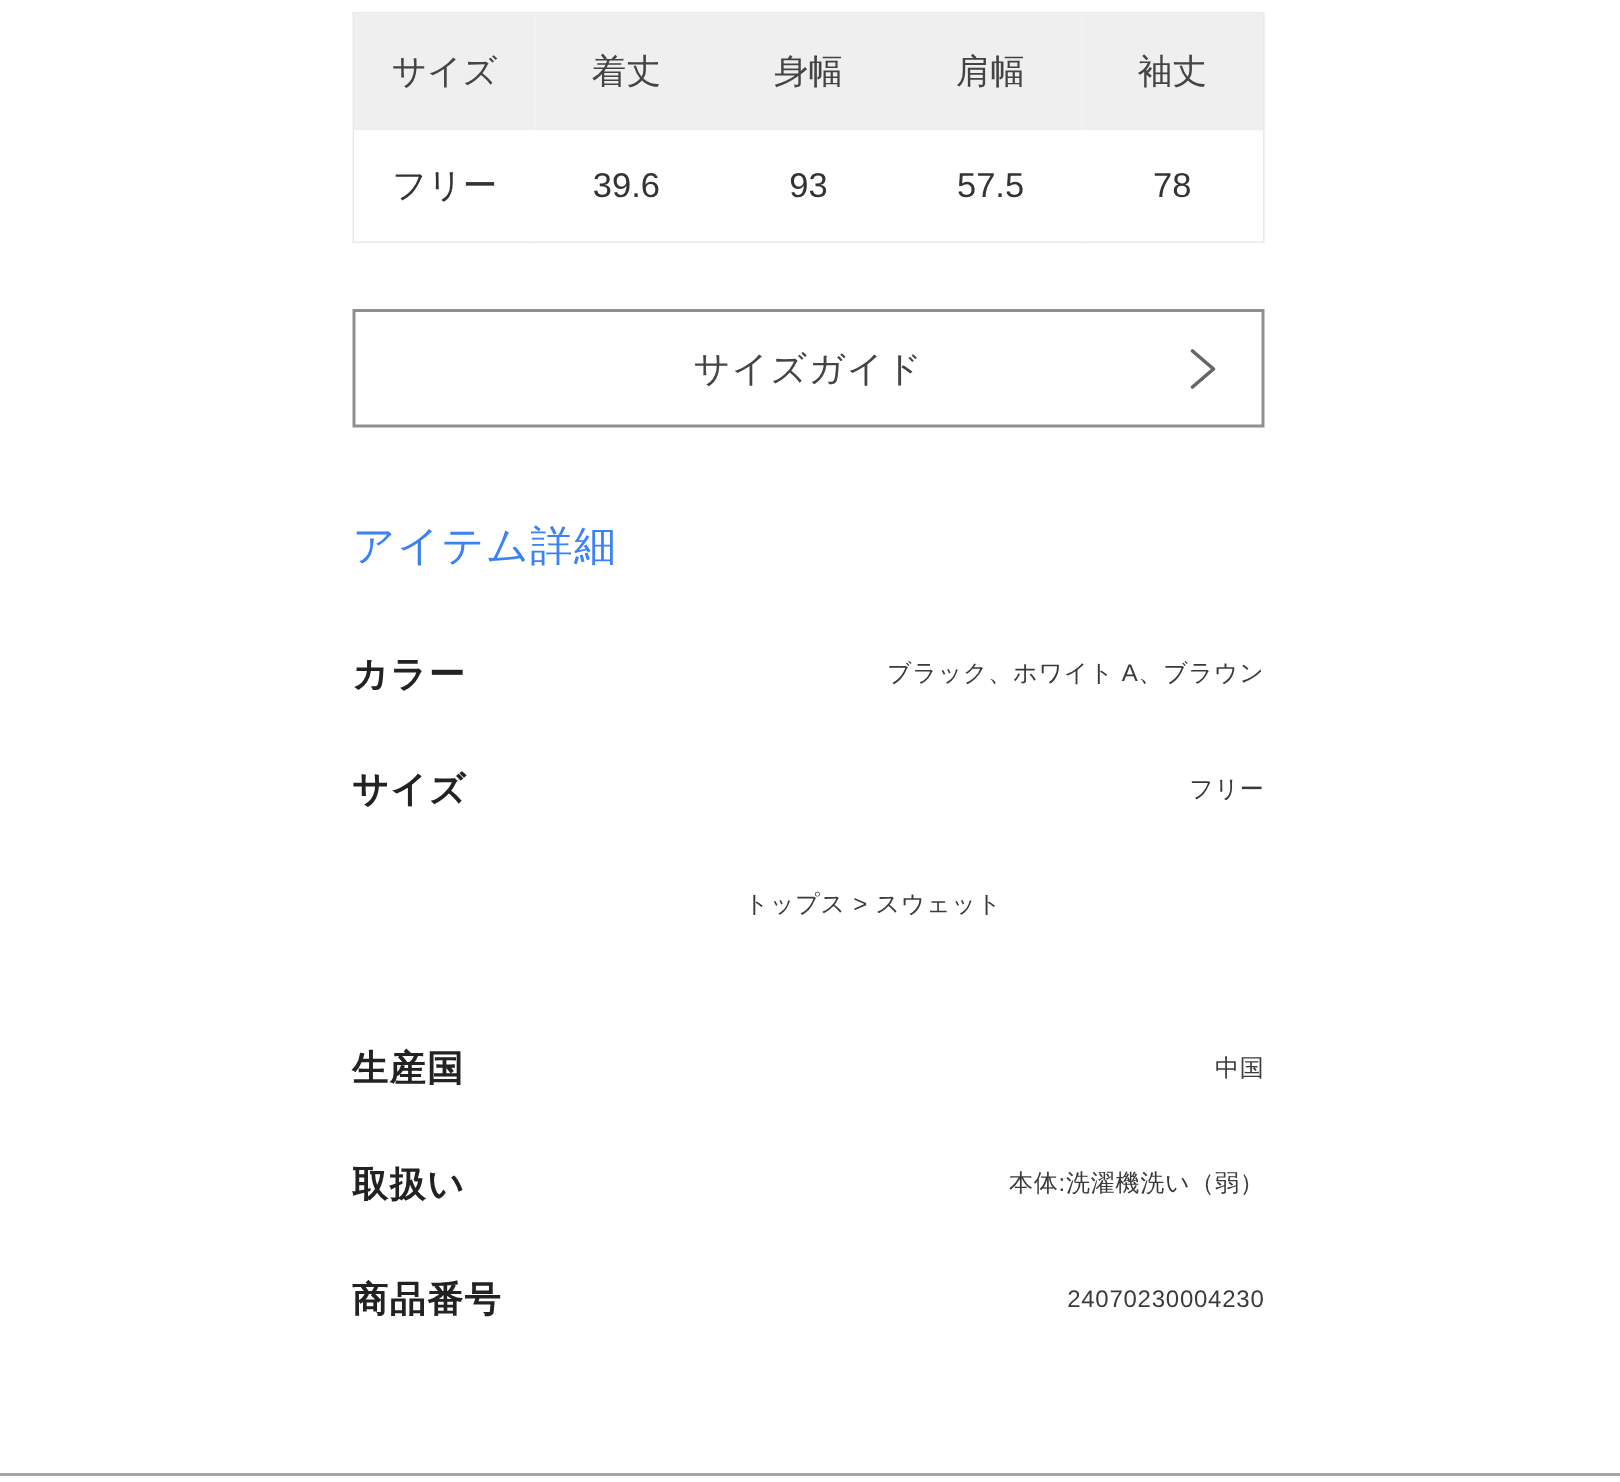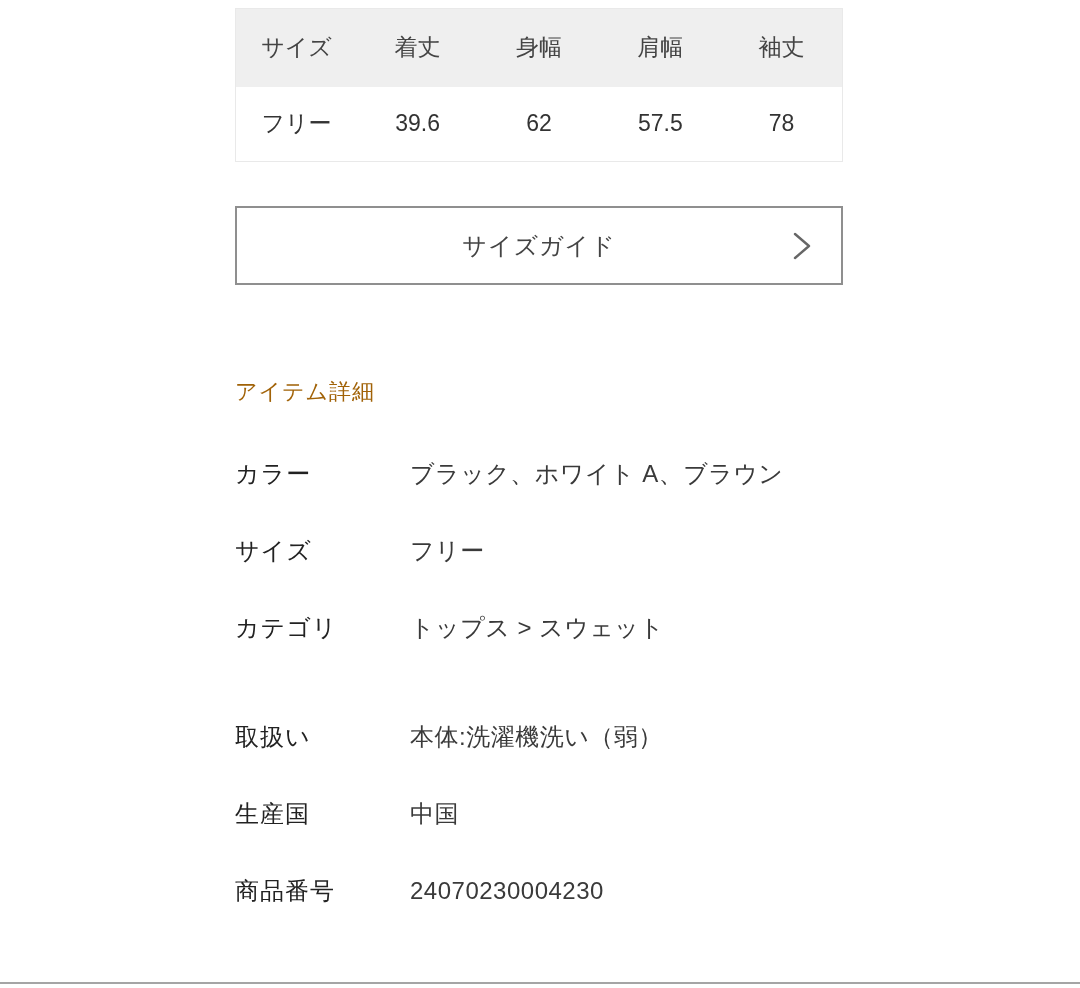--- a/index.html
+++ b/index.html
@@ -62,47 +62,48 @@
     right: 28px;
     top: 50%;
     transform: translateY(-50%);
     width: 22px;
     height: 30px;
     display: block;
   }
 
   
   .section-title {
-    margin-top: 92px;
-    font-size: 22px;
-    color: #a16207;
+    margin-top: 60px;
+    font-size: 28px;
+    color: #3b82f6;
     letter-spacing: 1px;
   }
   .details { margin-top: 44px; }
   .detail-row {
     display: flex;
     align-items: flex-start;
     margin-bottom: 32px;
   }
   .detail-label {
     width: 175px;
     flex: 0 0 175px;
     font-size: 24px;
-    font-weight: 400;
+    font-weight: 700;
     color: #222222;
     line-height: 45px;
     letter-spacing: 1px;
   }
   .detail-value {
     width: 433px;
-    font-size: 24px;
+    font-size: 16px;
     color: #3a3a3a;
     line-height: 45px;
     word-break: break-all;
     letter-spacing: 0.5px;
+    text-align: right;
   }
   .bottom-divider {
     position: absolute;
     left: 0;
     top: 982px;
     width: 1080px;
     height: 2px;
     background: #a5a5a5;
   }
 </style>
@@ -119,21 +120,21 @@
           <th>着丈</th>
           <th>身幅</th>
           <th>肩幅</th>
           <th>袖丈</th>
         </tr>
       </thead>
       <tbody>
         <tr>
           <td>フリー</td>
           <td>39.6</td>
-          <td>62</td>
+          <td>93</td>
           <td>57.5</td>
           <td>78</td>
         </tr>
       </tbody>
     </table>
 
     <button class="size-guide-btn">
       <span class="btn-label">サイズガイド</span>
       <svg class="chevron" viewBox="0 0 22 30">
         <polyline points="4,3 18,15 4,27" fill="none" stroke="#666666" stroke-width="2.4" stroke-linecap="round" stroke-linejoin="round"></polyline>
@@ -145,32 +146,31 @@
     <div class="details">
       <div class="detail-row">
         <div class="detail-label">カラー</div>
         <div class="detail-value">ブラック、ホワイト A、ブラウン</div>
       </div>
       <div class="detail-row">
         <div class="detail-label">サイズ</div>
         <div class="detail-value">フリー</div>
       </div>
       <div class="detail-row">
-        <div class="detail-label">カテゴリ</div>
         <div class="detail-value">トップス &gt; スウェット</div>
       </div>
       <div class="detail-row">
       </div>
       <div class="detail-row">
+        <div class="detail-label">生産国</div>
+        <div class="detail-value">中国</div>
+      </div>
+      <div class="detail-row">
         <div class="detail-label">取扱い</div>
         <div class="detail-value">本体:洗濯機洗い（弱）</div>
-      </div>
-      <div class="detail-row">
-        <div class="detail-label">生産国</div>
-        <div class="detail-value">中国</div>
       </div>
       <div class="detail-row">
         <div class="detail-label">商品番号</div>
         <div class="detail-value">24070230004230</div>
       </div>
     </div>
   </div>
 
   <div class="bottom-divider"></div>
 </div>

